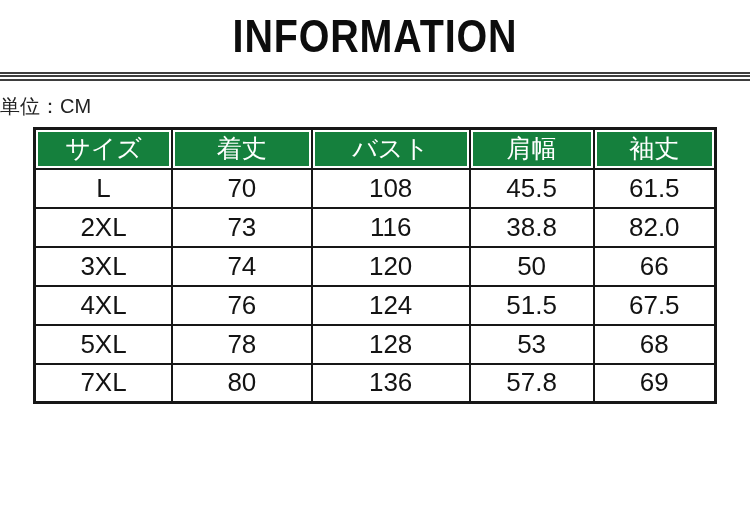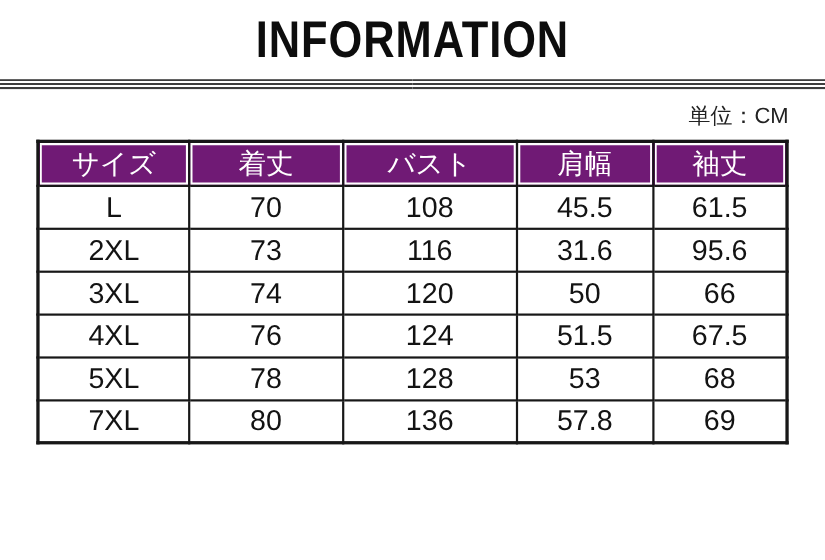--- a/index.html
+++ b/index.html
@@ -50,37 +50,37 @@
     font-weight: bold;
     letter-spacing: 3px;
     word-spacing: 8px;
     color: #111111;
     white-space: nowrap;
   }
 
   
   .unit-label {
     margin: 9px 33px 0 0;
-    text-align: right;
+    text-align: left;
     font-size: 20px;
     line-height: 1.2;
     color: #222222;
   }
 
   
   table.size-table {
     margin: 9px 0 0 33px;
     width: 684px;
     border-collapse: collapse;
     border: 3px solid #171717;
     table-layout: fixed;
   }
   .size-table th {
     height: 40px;
-    background: #701a75;
+    background: #15803d;
     color: #ffffff;
     font-size: 25px;
     font-weight: normal;
     text-align: center;
     vertical-align: middle;
     border: 2px solid #171717;
     box-shadow: inset 0 0 0 2px #ffffff; 
   }
   .size-table td {
     height: 39px;
@@ -126,22 +126,22 @@
       <td>L</td>
       <td>70</td>
       <td>108</td>
       <td>45.5</td>
       <td>61.5</td>
     </tr>
     <tr>
       <td>2XL</td>
       <td>73</td>
       <td>116</td>
-      <td>31.6</td>
-      <td>95.6</td>
+      <td>38.8</td>
+      <td>82.0</td>
     </tr>
     <tr>
       <td>3XL</td>
       <td>74</td>
       <td>120</td>
       <td>50</td>
       <td>66</td>
     </tr>
     <tr>
       <td>4XL</td>

